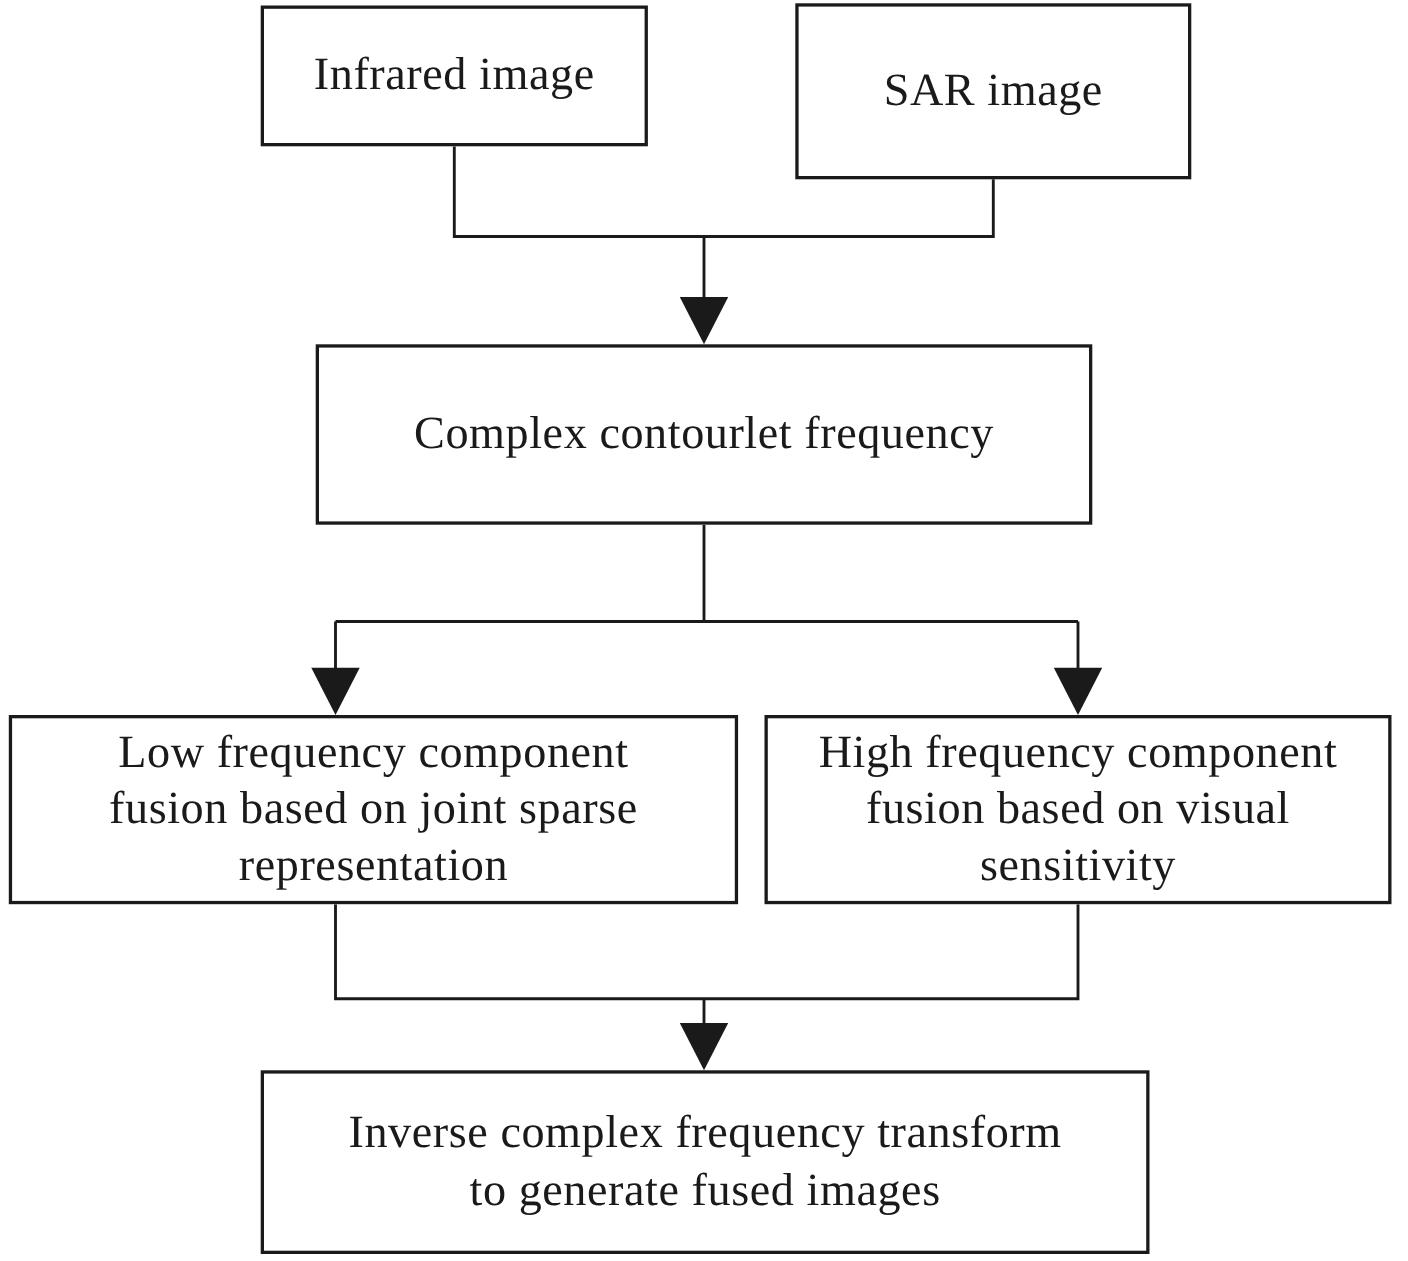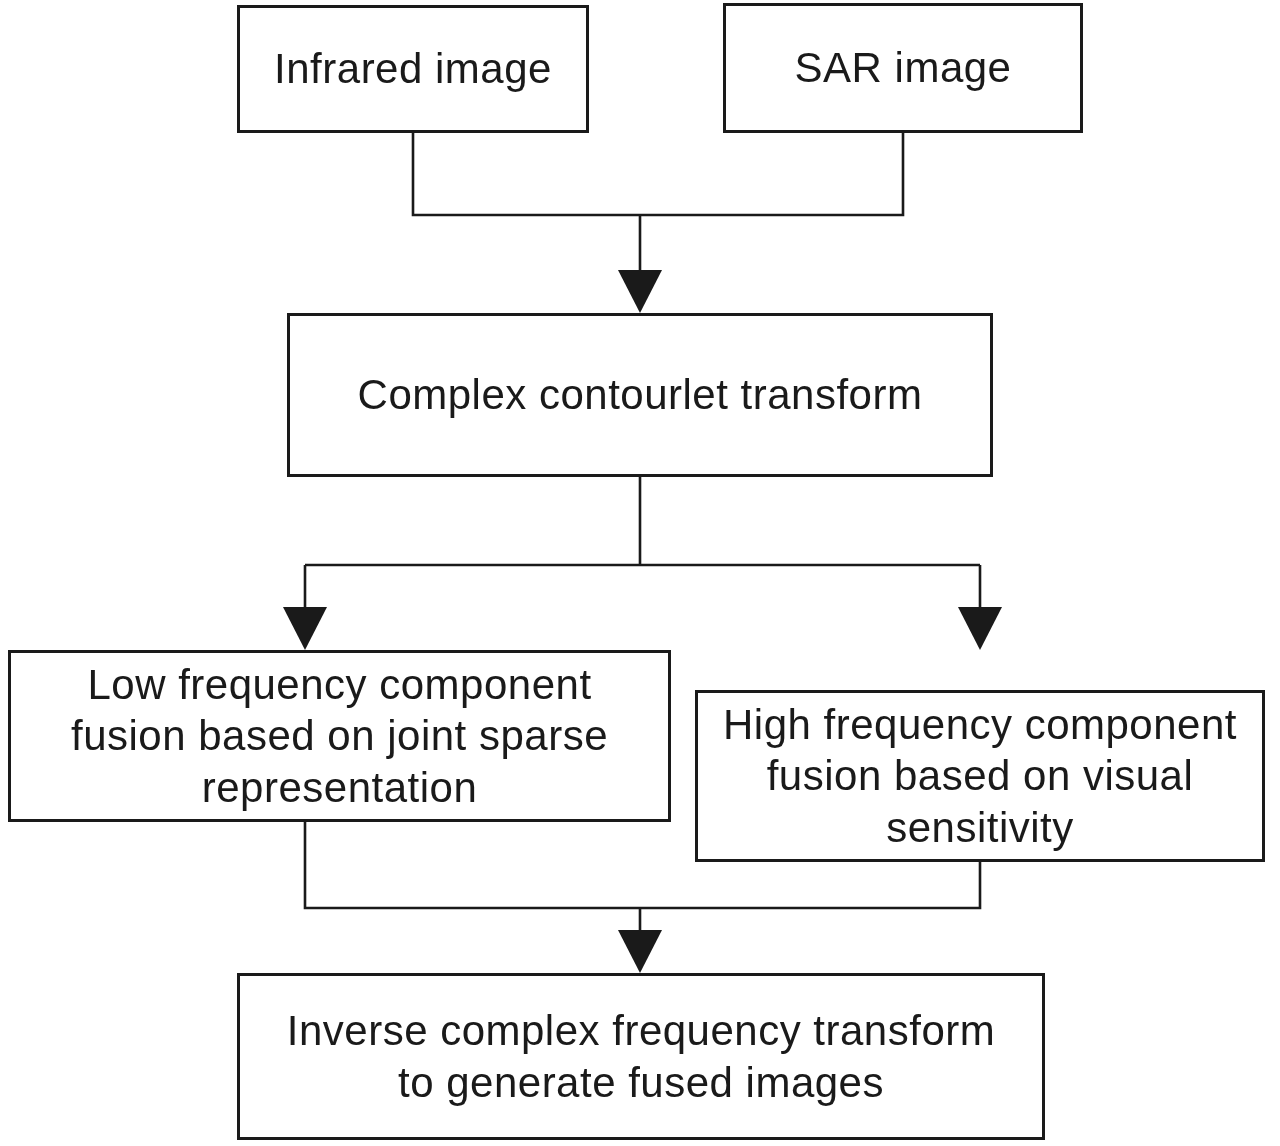--- a/index.html
+++ b/index.html
@@ -5,21 +5,21 @@
   html, body {
     margin: 0;
     padding: 0;
     background: #ffffff;
   }
   .stage {
     position: relative;
     width: 1280px;
     height: 1146px;
     background: #ffffff;
-    font-family: Liberation Sans, sans-serif;
+    font-family: Liberation Serif, serif;
     color: #1a1a1a;
     overflow: hidden;
   }
   .connectors {
     position: absolute;
     left: 0;
     top: 0;
     width: 1280px;
     height: 1146px;
   }
@@ -34,24 +34,24 @@
     text-align: center;
   }
   .node .label {
     white-space: pre-line;
     font-size: 42px;
     line-height: 1.22;
     letter-spacing: 0.5px;
     padding: 0 8px;
   }
   .node-infrared { left: 237px; top: 5px;   width: 352px; height: 128px; }
-  .node-sar      { left: 723px; top: 3px;   width: 360px; height: 130px; }
+  .node-sar      { left: 723px; top: 3px;   width: 360px; height: 160px; }
   .node-cct      { left: 287px; top: 313px; width: 706px; height: 164px; }
   .node-low      { left: 8px;   top: 650px; width: 663px; height: 172px; }
-  .node-high     { left: 695px; top: 650px; width: 570px; height: 172px; margin-top: 40px; }
+  .node-high     { left: 695px; top: 650px; width: 570px; height: 172px; }
   .node-inverse  { left: 237px; top: 973px; width: 808px; height: 167px; }
 
   .edge-line {
     fill: none;
     stroke: #1a1a1a;
     stroke-width: 2.6;
   }
   .edge-arrowhead {
     fill: #1a1a1a;
     stroke: none;
@@ -77,21 +77,21 @@
 
   <div class="node node-infrared">
     <span class="label">Infrared image</span>
   </div>
 
   <div class="node node-sar">
     <span class="label">SAR image</span>
   </div>
 
   <div class="node node-cct">
-    <span class="label">Complex contourlet transform</span>
+    <span class="label">Complex contourlet frequency</span>
   </div>
 
   <div class="node node-low">
     <span class="label">Low frequency component
 fusion based on joint sparse
 representation</span>
   </div>
 
   <div class="node node-high">
     <span class="label">High frequency component

